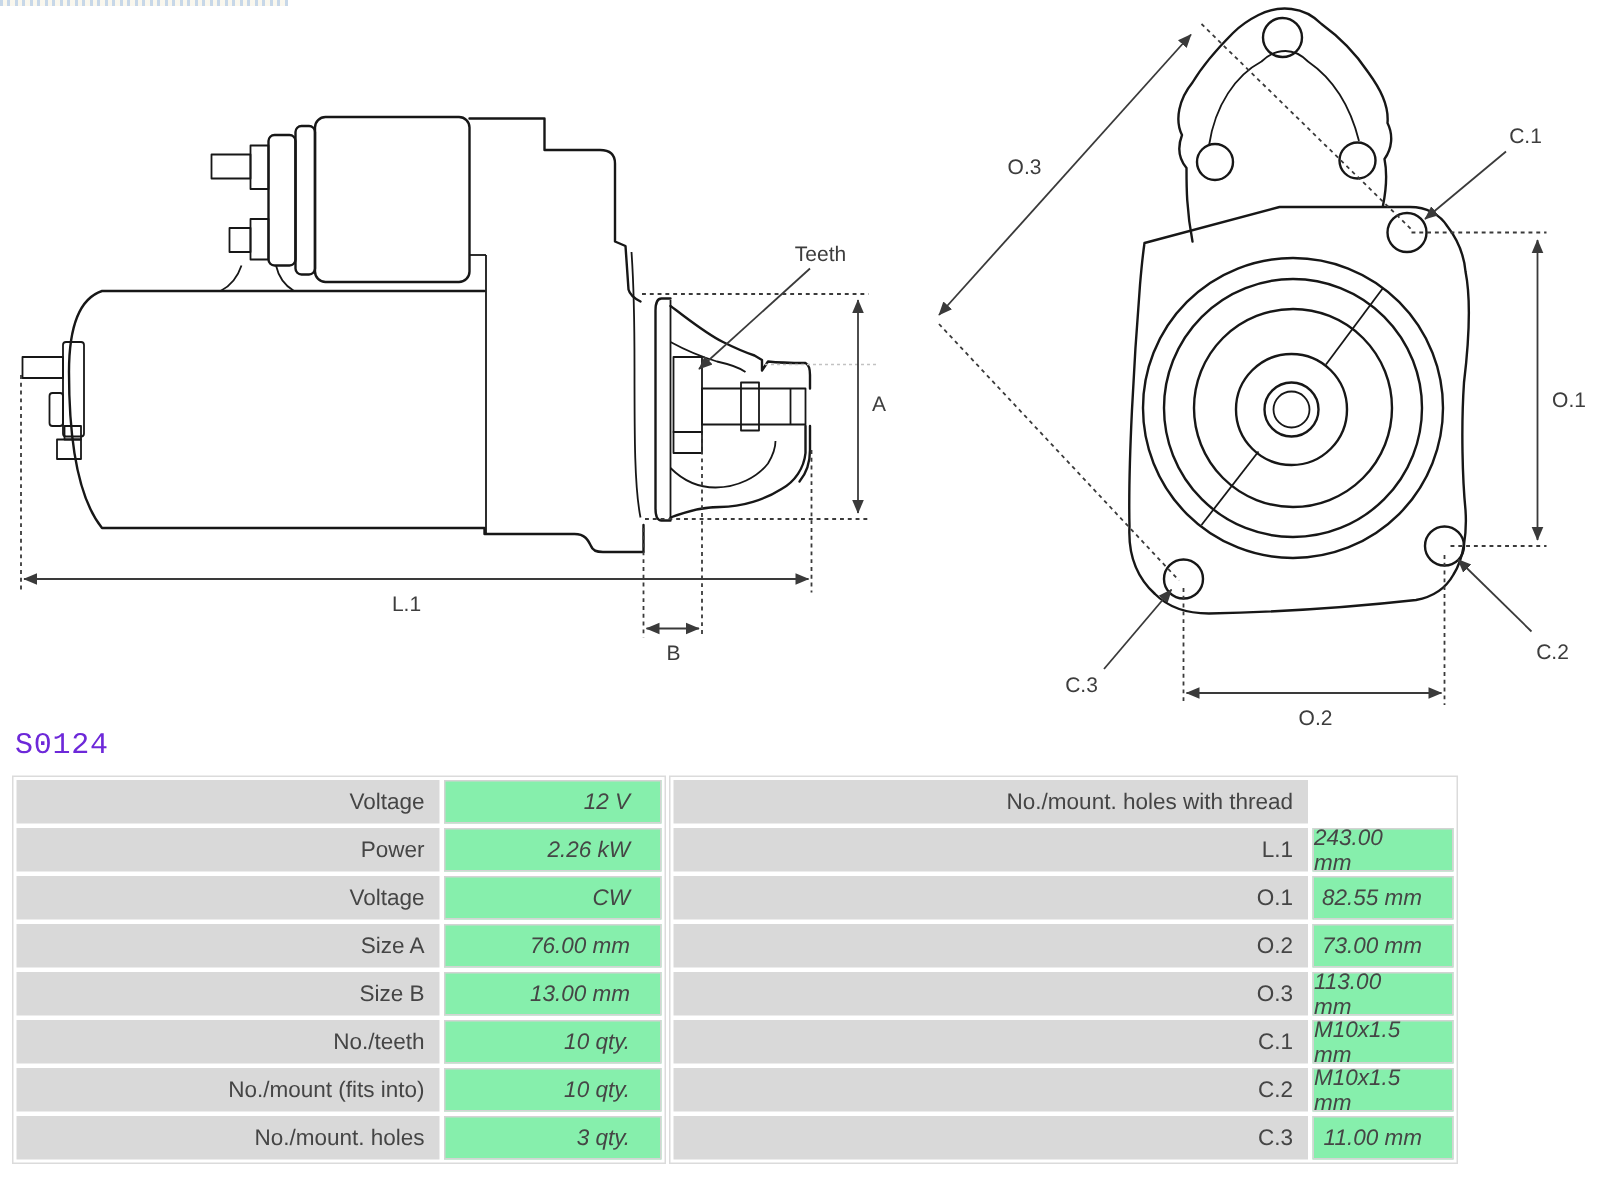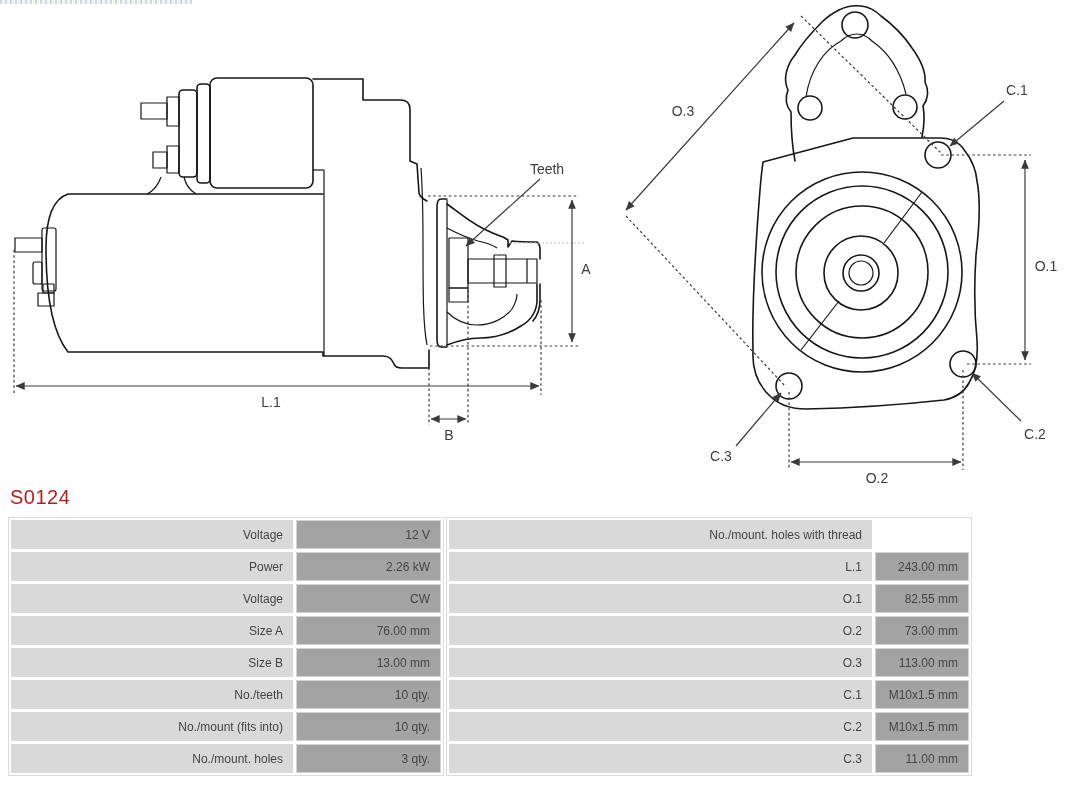--- a/index.html
+++ b/index.html
@@ -19,34 +19,34 @@
   .dim-dot{stroke:#3a3a3a;stroke-width:1.2;fill:none;stroke-dasharray:2.6 2.6;}
   .dim-faint{stroke:#c2c2c2;stroke-width:1;fill:none;stroke-dasharray:2 2;}
   .dim-text{font-family:"Liberation Sans",sans-serif;font-size:14px;fill:#3d3d3d;}
   #product-code{
     position:absolute;left:10px;top:486px;font-size:20px;letter-spacing:.5px;
     font-weight:500;
   }
   .spec-table{
     position:absolute;top:517px;border:1px solid #dbdbdb;background:#fff;
     padding:2px;box-sizing:border-box;display:flex;flex-direction:column;gap:3px;
-    font-size:12px;color:#454545;
+    font-size:15px;color:#454545;
   }
   #spec-left{left:8px;width:436px;}
   #spec-right{left:446px;width:526px;}
   .trow{display:flex;gap:3px;height:29px;flex:none;}
   .tlabel{
     background:#d9d9d9;flex:none;display:flex;align-items:center;
     justify-content:flex-end;padding-right:10px;box-sizing:border-box;
   }
   #spec-left .tlabel{width:282px;}
   #spec-right .tlabel{width:423px;}
   .tvalue{
-    background:#a3a3a3;border:1px solid #d3d3d3;flex:1;display:flex;
-    align-items:center;justify-content:flex-end;padding-right:10px;box-sizing:border-box;
+    background:#86efac;border:1px solid #d3d3d3;flex:1;display:flex;
+    align-items:center;justify-content:flex-end;padding-right:20px;box-sizing:border-box;font-style:italic;
   }
 </style>
 </head>
 <body>
 
 <div id="watermark-strip"></div>
 
 <div id="drawing-area">
 <svg width="1080" height="512" viewBox="0 0 1080 512" xmlns="http://www.w3.org/2000/svg">
   <defs>
@@ -182,21 +182,21 @@
   </g>
   <g>
     <path class="dim-dot" d="M 789 392 V 470"></path>
     <path class="dim-dot" d="M 963 370 V 470"></path>
     <path class="dim" d="M 791 462 H 961" marker-start="url(#arr)" marker-end="url(#arr)"></path>
     <text class="dim-text" text-anchor="middle" x="877" y="483">O.2</text>
   </g>
 </svg>
 </div>
 
-<div id="product-code" style="color: #b91c1c;">S0124</div>
+<div id="product-code" style="color: #6d28d9; font-family: Liberation Mono, monospace;">S0124</div>
 
 <div id="spec-left" class="spec-table">
   <div class="trow">
     <div class="tlabel">Voltage</div>
     <div class="tvalue">12 V</div>
   </div>
   <div class="trow">
     <div class="tlabel">Power</div>
     <div class="tvalue">2.26 kW</div>
   </div>

